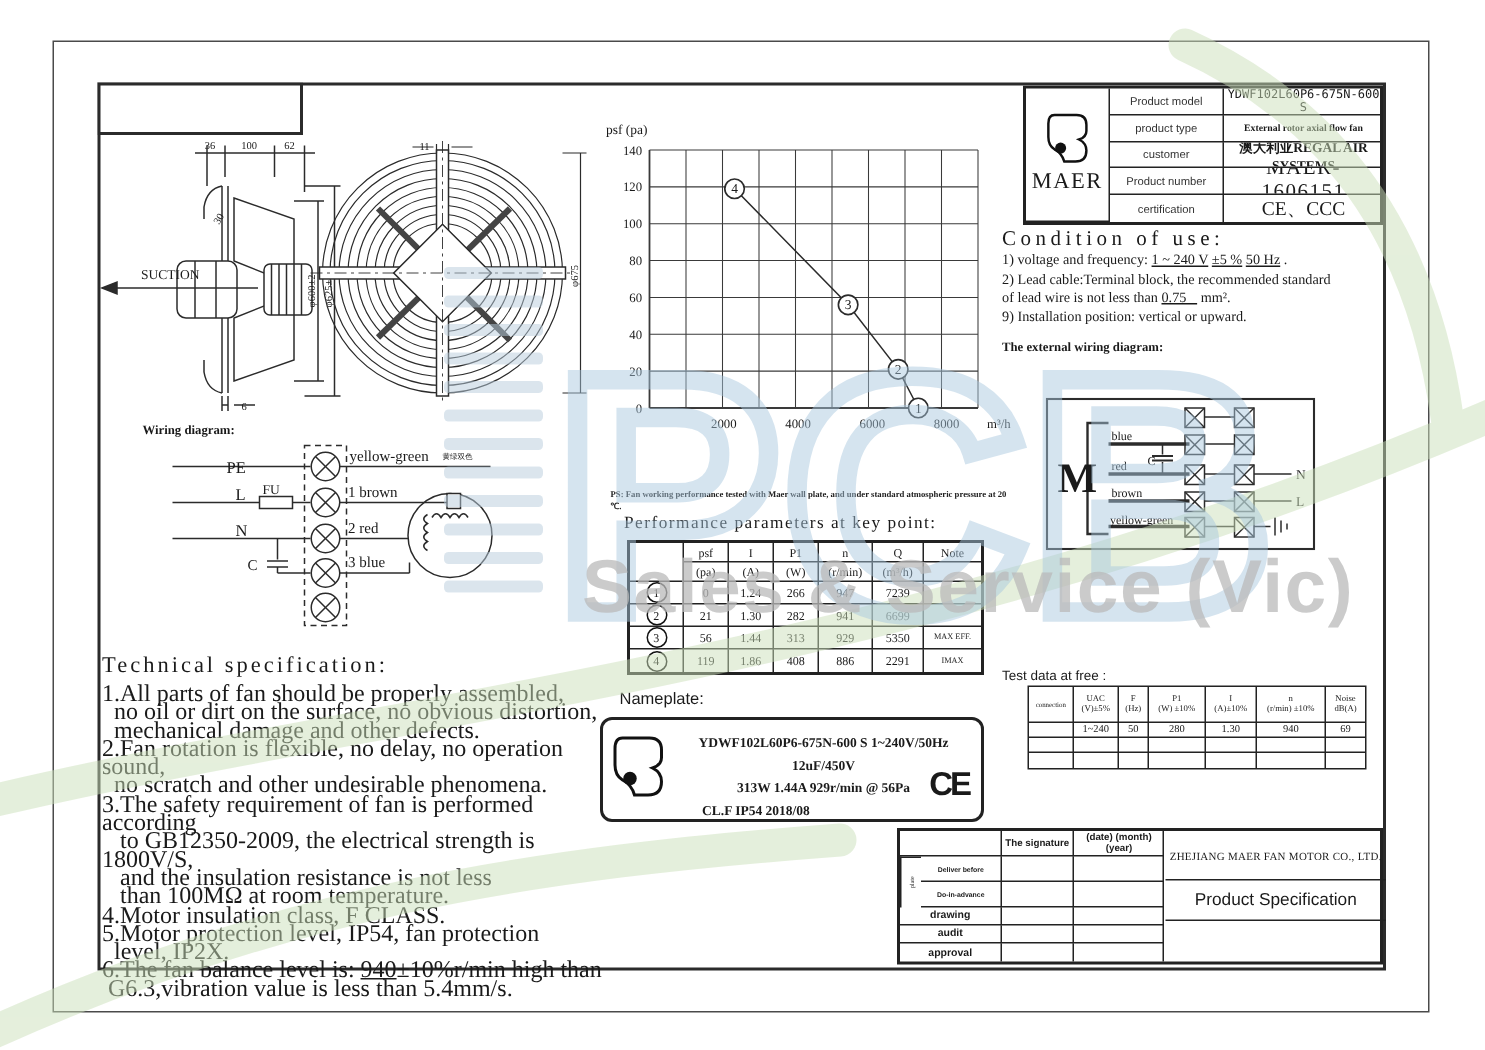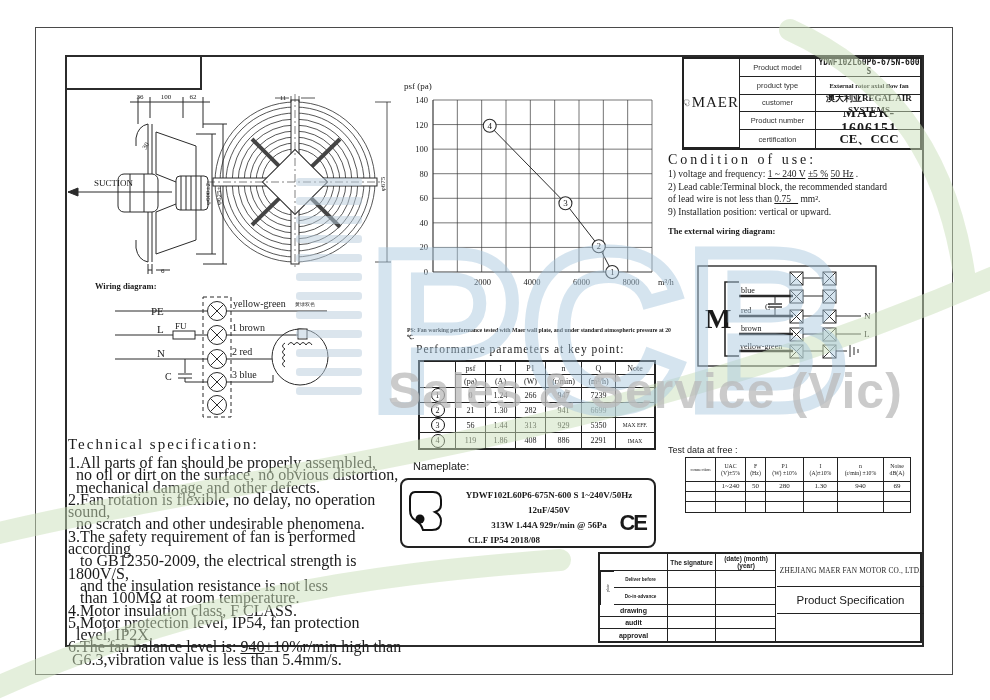--- a/index.html
+++ b/index.html
@@ -10,24 +10,24 @@
   
   .outer-border{position:absolute;left:35px;top:27px;width:916px;height:646px;border:1px solid #4a4a4a;}
   .frame{position:absolute;left:65px;top:55px;width:855px;height:588px;border:2px solid #2b2b2b;}
   .tl-box{position:absolute;left:65px;top:55px;width:133px;height:31px;border:2px solid #2b2b2b;background:#fff;}
 
   
   .prod-table{position:absolute;left:682px;top:57px;width:240px;height:93px;background:#fff;
       display:grid;grid-template-columns:56px 76px 106px;grid-template-rows:repeat(5,1fr);
       border:2px solid #222;box-sizing:border-box;}
   .prod-table>div{border-right:1px solid #222;border-bottom:1px solid #222;display:flex;align-items:center;justify-content:center;text-align:center;overflow:hidden;}
-  .pt-brand{grid-row:1/6;gap:2px;}
+  .pt-brand{grid-row:1/6;flex-direction:column;gap:2px;}
   .pt-brand .brand-name{font-size:15px;letter-spacing:1px;}
   .pt-l{font-size:7.5px;color:#333;font-family:"Liberation Sans",sans-serif;}
-  .pt-v{border-right:none !important;font-weight:bold;}
+  .pt-v{border-right:none !important;}
   .v-model{font-size:8px;font-family:"DejaVu Sans Mono",monospace;}
   .v-type{font-size:6.5px;font-weight:bold;}
   .v-cust{font-size:9px;font-weight:bold;}
   .v-num{font-size:14px;letter-spacing:1px;}
   .v-cert{font-size:13px;}
   .row5{border-bottom:none !important;}
 
   
   .cond{position:absolute;left:668px;top:152px;width:266px;}
   .cond-title{font-size:14px;letter-spacing:3px;}

